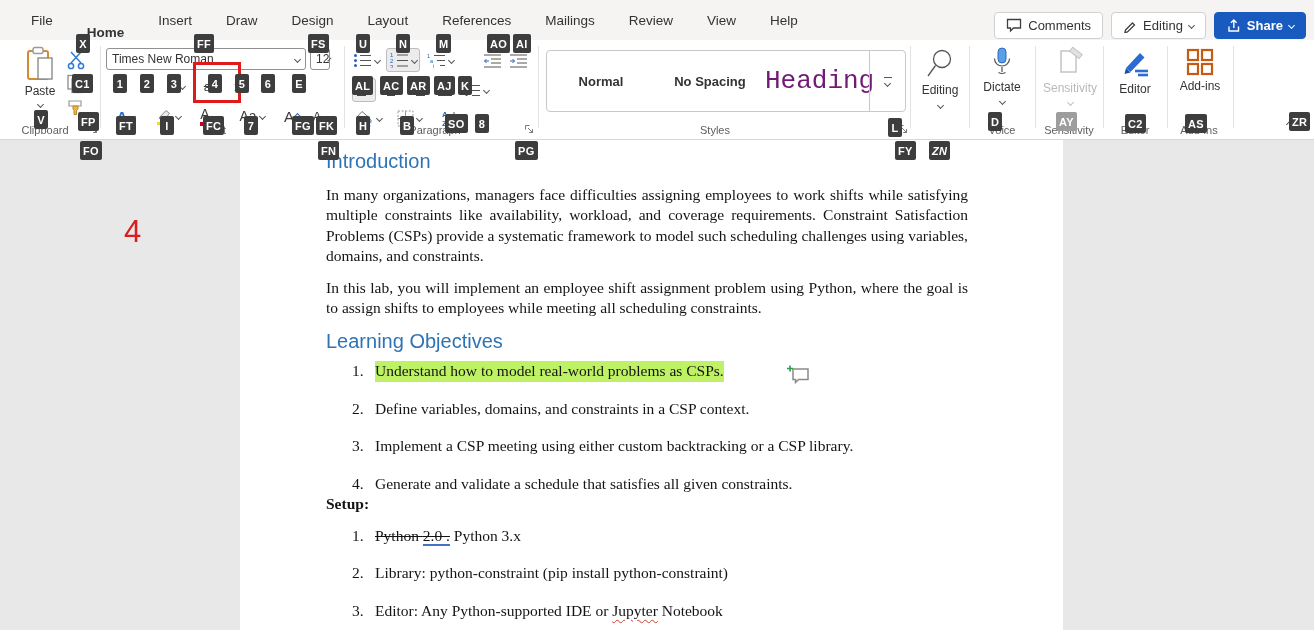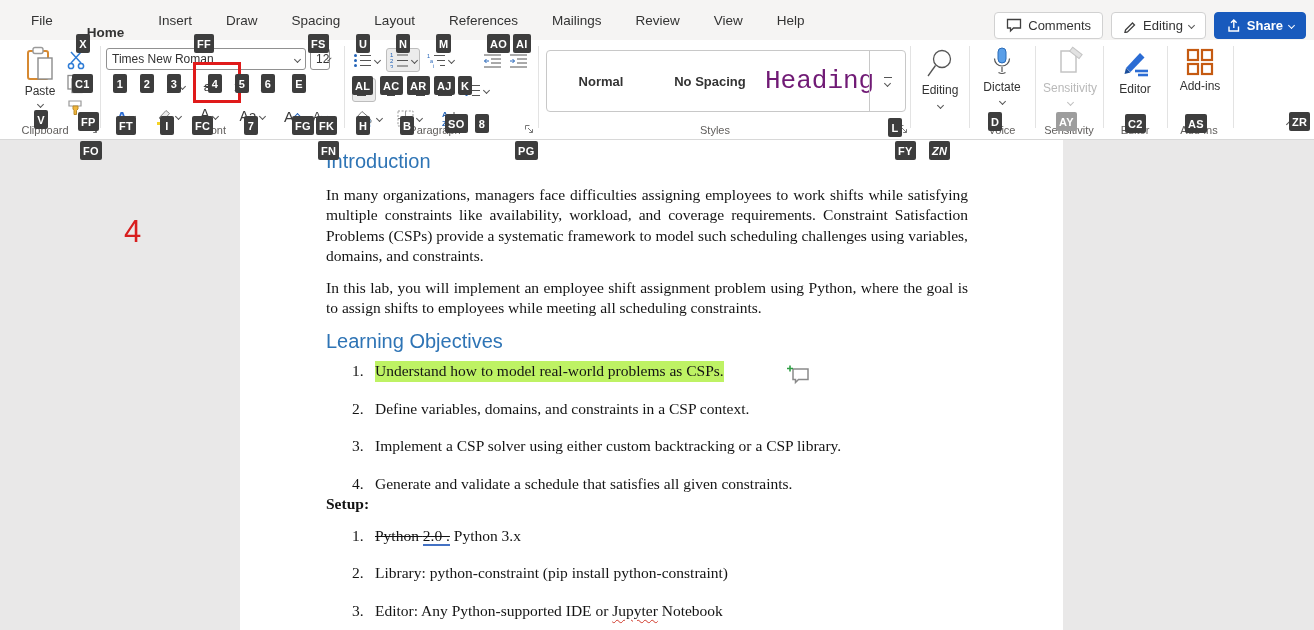--- a/index.html
+++ b/index.html
@@ -68,21 +68,21 @@
 <body>
 
 <div class="app">
 
   <div class="tabrow">
     <div class="tabs">
       <div class="tab">File</div>
       <div class="tab active">Home</div>
       <div class="tab">Insert</div>
       <div class="tab">Draw</div>
-      <div class="tab">Spacing</div>
+      <div class="tab">Design</div>
       <div class="tab">Layout</div>
       <div class="tab">References</div>
       <div class="tab">Mailings</div>
       <div class="tab">Review</div>
       <div class="tab">View</div>
       <div class="tab">Help</div>
     </div>
     <div class="topbtns">
       <div class="topbtn">
         <span>
@@ -507,21 +507,21 @@
       <div class="li">
         <span class="num">1.</span>
         <span class="hl">Understand how to model real-world problems as CSPs.</span>
       </div>
       <div class="li">
         <span class="num">2.</span>
         <span>Define variables, domains, and constraints in a CSP context.</span>
       </div>
       <div class="li">
         <span class="num">3.</span>
-        <span>Implement a CSP solver using either custom backtracking or a CSP library.</span>
+        <span>Implement a CSP meeting using either custom backtracking or a CSP library.</span>
       </div>
       <div class="li" style="margin-bottom:0">
         <span class="num">4.</span>
         <span>Generate and validate a schedule that satisfies all given constraints.</span>
       </div>
 
       <div class="setuph">Setup:</div>
 
       <div class="li">
         <span class="num">1.</span>
@@ -567,21 +567,21 @@
         <div class="kbadge" style="left: 292px; top: 74px;">E</div>
         <div class="kbadge" style="left: 352px; top: 76px;">AL</div>
         <div class="kbadge" style="left: 380px; top: 76px;">AC</div>
         <div class="kbadge" style="left: 407px; top: 76px;">AR</div>
         <div class="kbadge" style="left: 434px; top: 76px;">AJ</div>
         <div class="kbadge" style="left: 458px; top: 76px;">K</div>
         <div class="kbadge" style="left: 34px; top: 110px;">V</div>
         <div class="kbadge" style="left: 78px; top: 112px;">FP</div>
         <div class="kbadge" style="left: 116px; top: 116px;">FT</div>
         <div class="kbadge" style="left: 160px; top: 116px;">I</div>
-        <div class="kbadge" style="left: 192px; top: 116px;">FC</div>
+        <div class="kbadge" style="left: 203px; top: 116px;">FC</div>
         <div class="kbadge" style="left: 244px; top: 116px;">7</div>
         <div class="kbadge" style="left: 292px; top: 116px;">FG</div>
         <div class="kbadge" style="left: 316px; top: 116px;">FK</div>
         <div class="kbadge" style="left: 356px; top: 116px;">H</div>
         <div class="kbadge" style="left: 400px; top: 116px;">B</div>
         <div class="kbadge" style="left: 445px; top: 114px;">SO</div>
         <div class="kbadge" style="left: 475px; top: 114px;">8</div>
         <div class="kbadge" style="left: 888px; top: 118px;">L</div>
         <div class="kbadge" style="left: 988px; top: 112px;">D</div>
         <div class="kbadge dimmed" style="left: 1056px; top: 112px;">AY</div>

